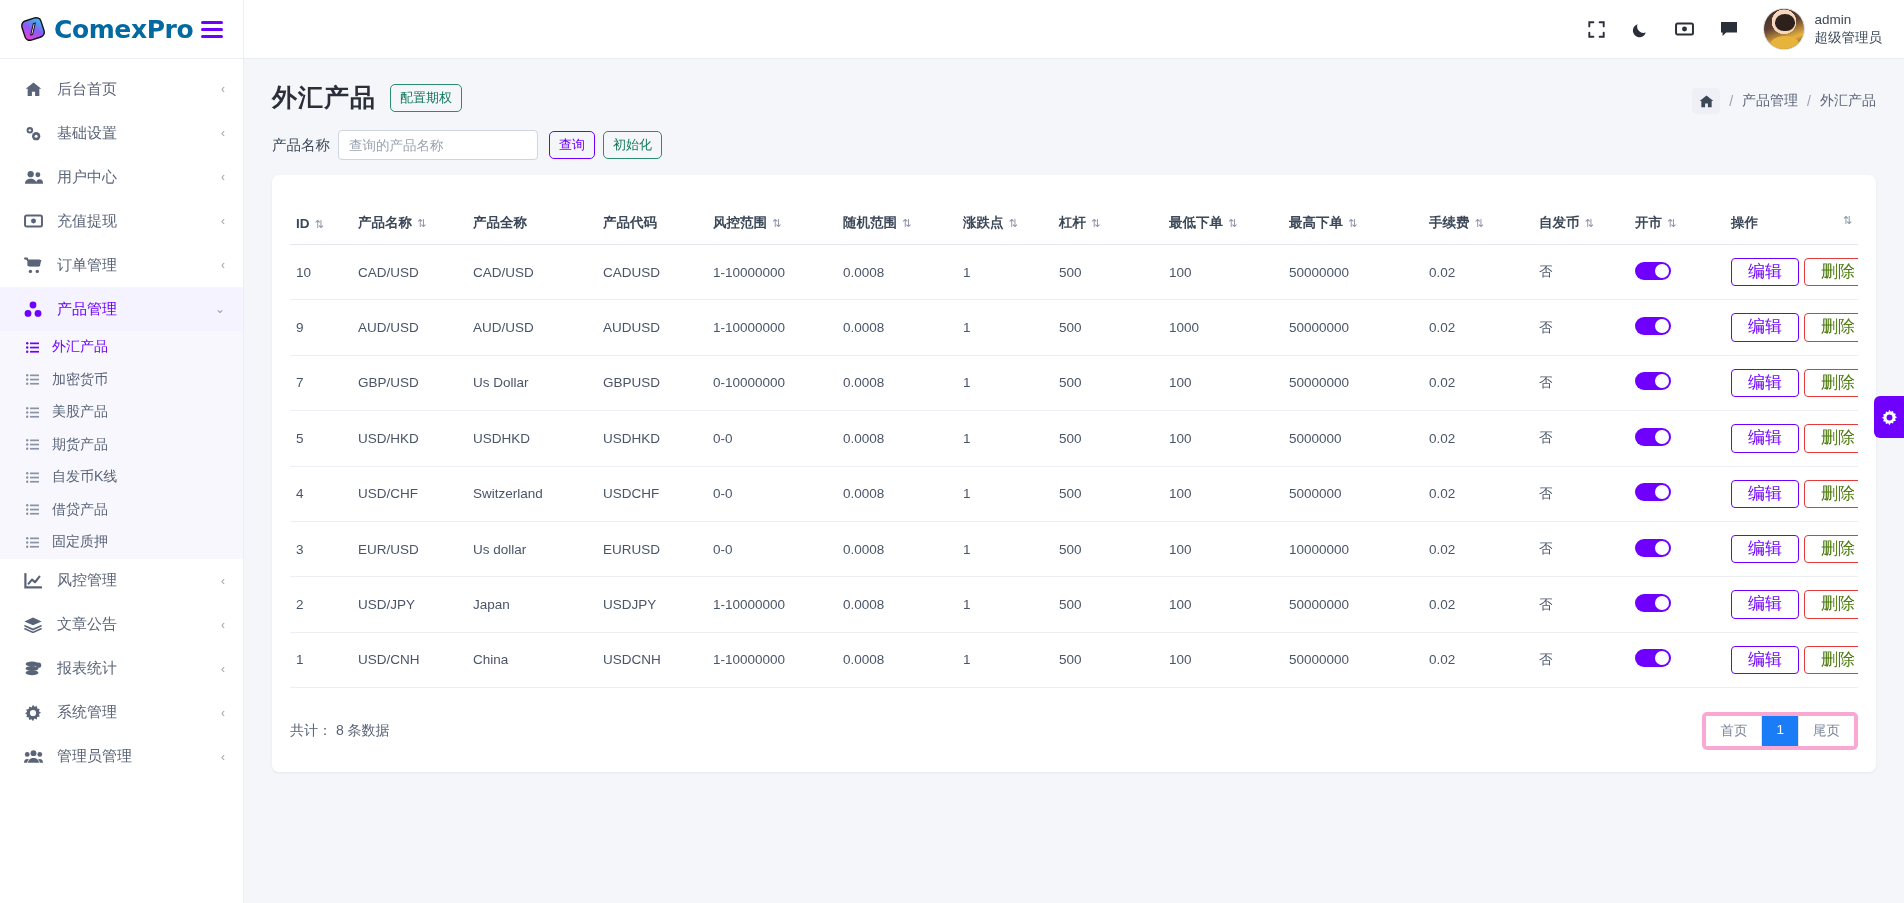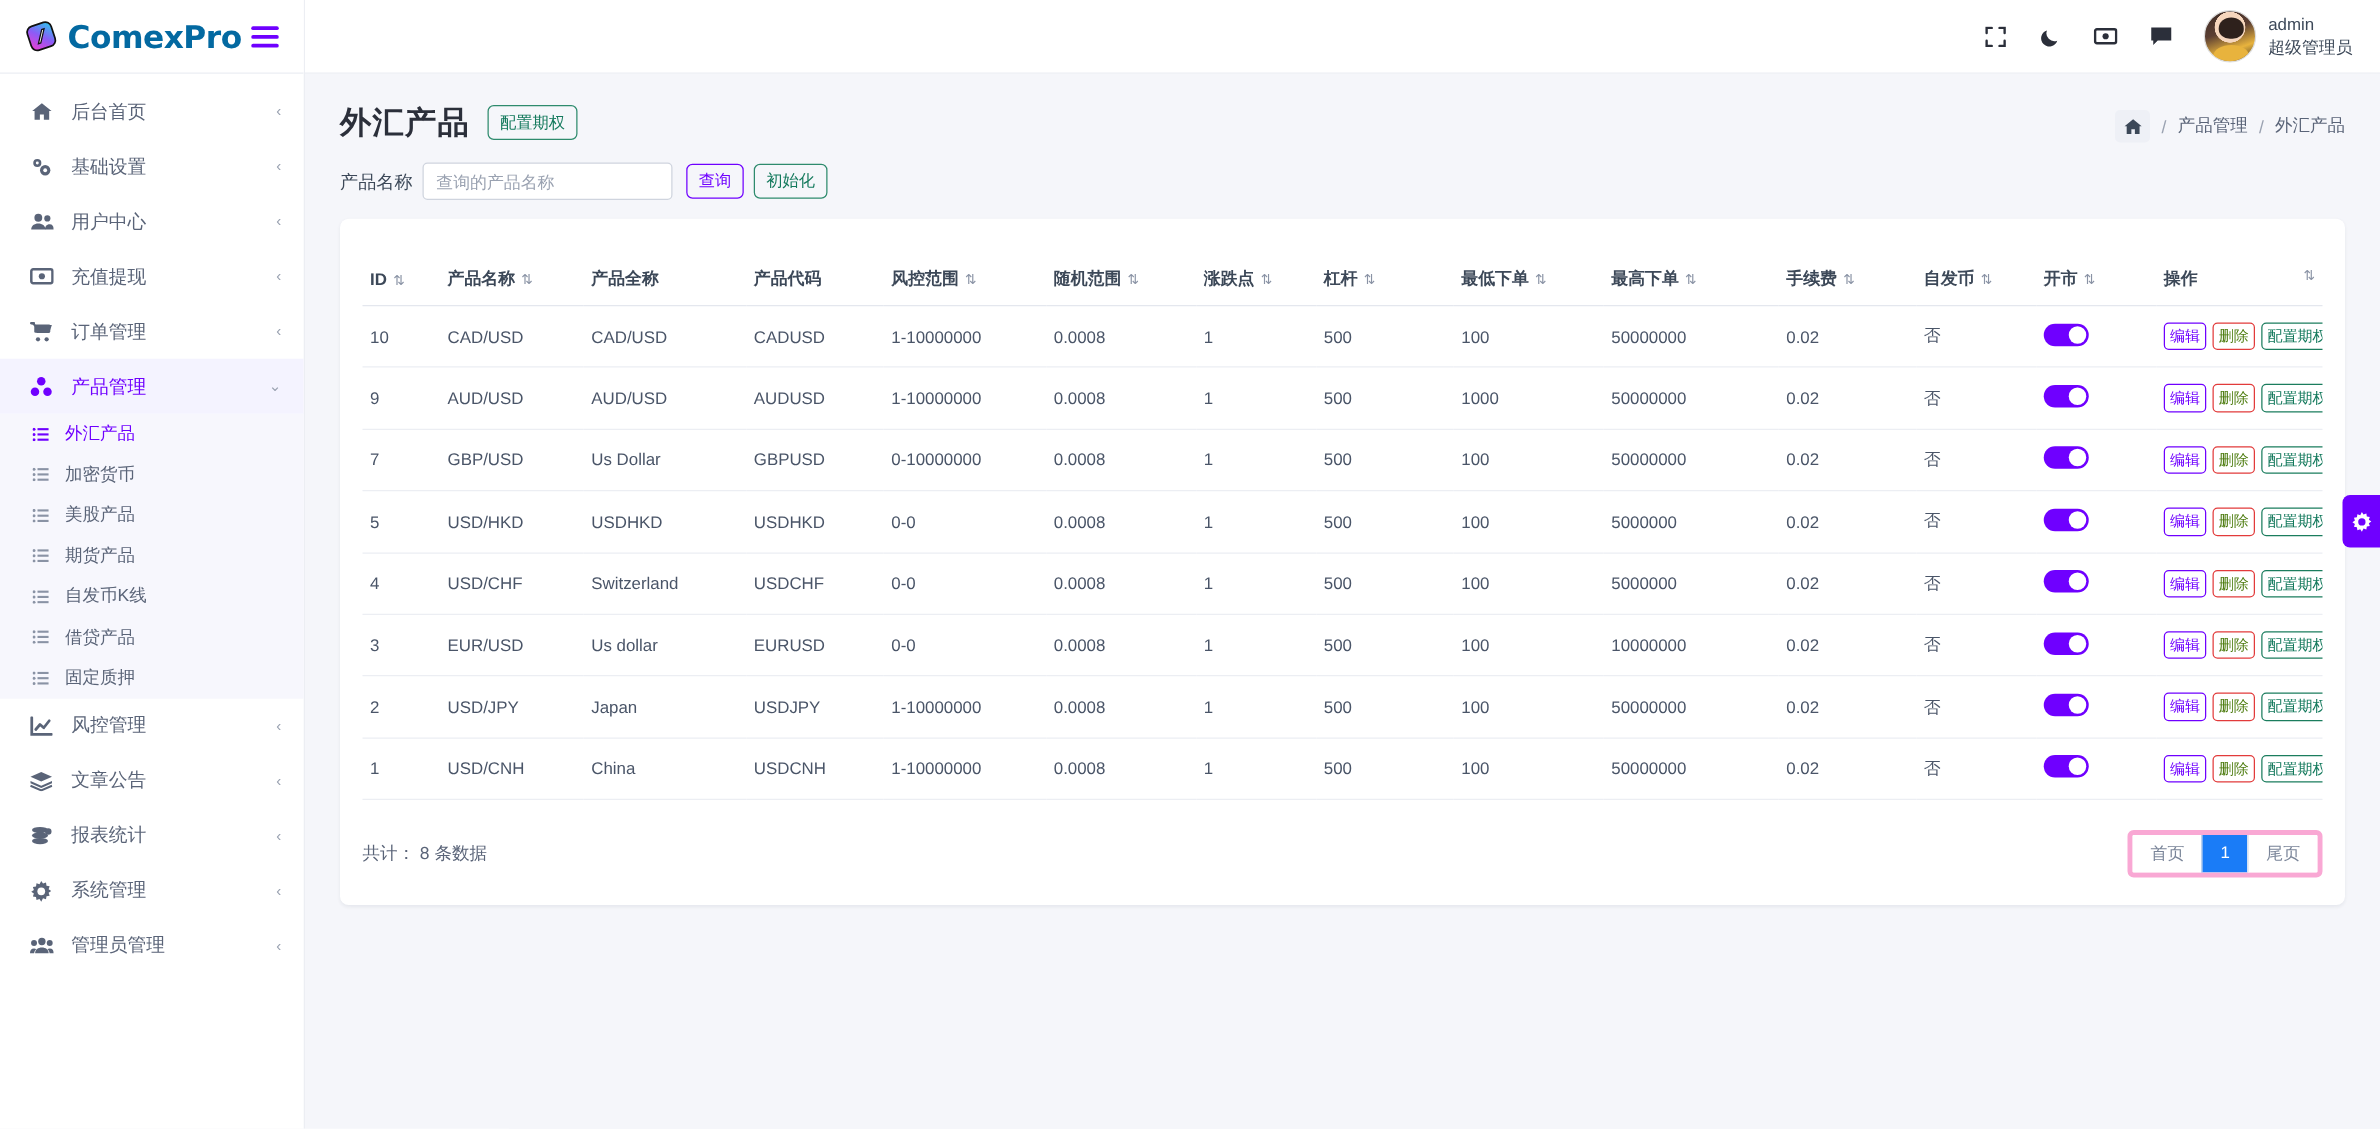--- a/index.html
+++ b/index.html
@@ -181,21 +181,21 @@
   .switch {
     width: 36px; height: 18px; border-radius: 10px; background: #6f00ff;
     position: relative; display: inline-block; cursor: pointer;
   }
   .switch:after {
     content: ""; position: absolute; right: 2px; top: 2px; width: 14px; height: 14px;
     border-radius: 50%; background: #fff;
   }
   .act { display: flex; gap: 5px; }
   .act-btn {
-    border-radius: 4px; background: transparent; font-size: 12px; padding: 3px 4px;
+    border-radius: 4px; background: transparent; font-size: 17px; padding: 3px 16px;
     cursor: pointer; font-family: "Liberation Sans", sans-serif; line-height: 1.2;
   }
   .act-edit { border: 1px solid #6f00ff; color: #6f00ff; }
   .act-del { border: 1px solid #e23b3b; color: #4d7c0f; }
   .act-cfg { border: 1px solid #1b7d5e; color: #13795c; }
 
   .card-foot { display: flex; align-items: center; margin-top: 24px; }
   .total { font-size: 14px; color: #5a6478; }
   .pager { margin-left: auto; display: flex; border: 4px solid #f9a8d4; border-radius: 5px; overflow: hidden; }
   .pg { padding: 6px 14px; font-size: 13.5px; color: #7a8599; cursor: pointer; background: #fff; }

